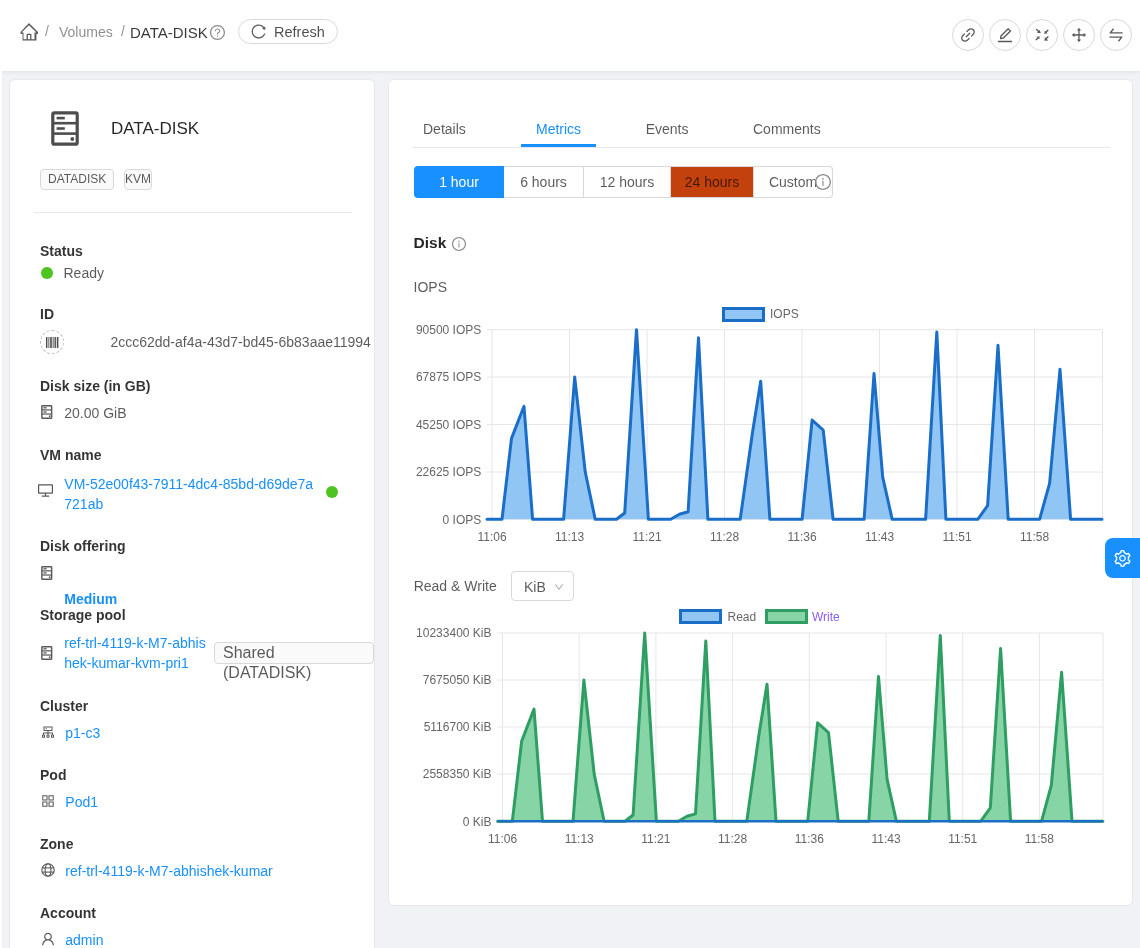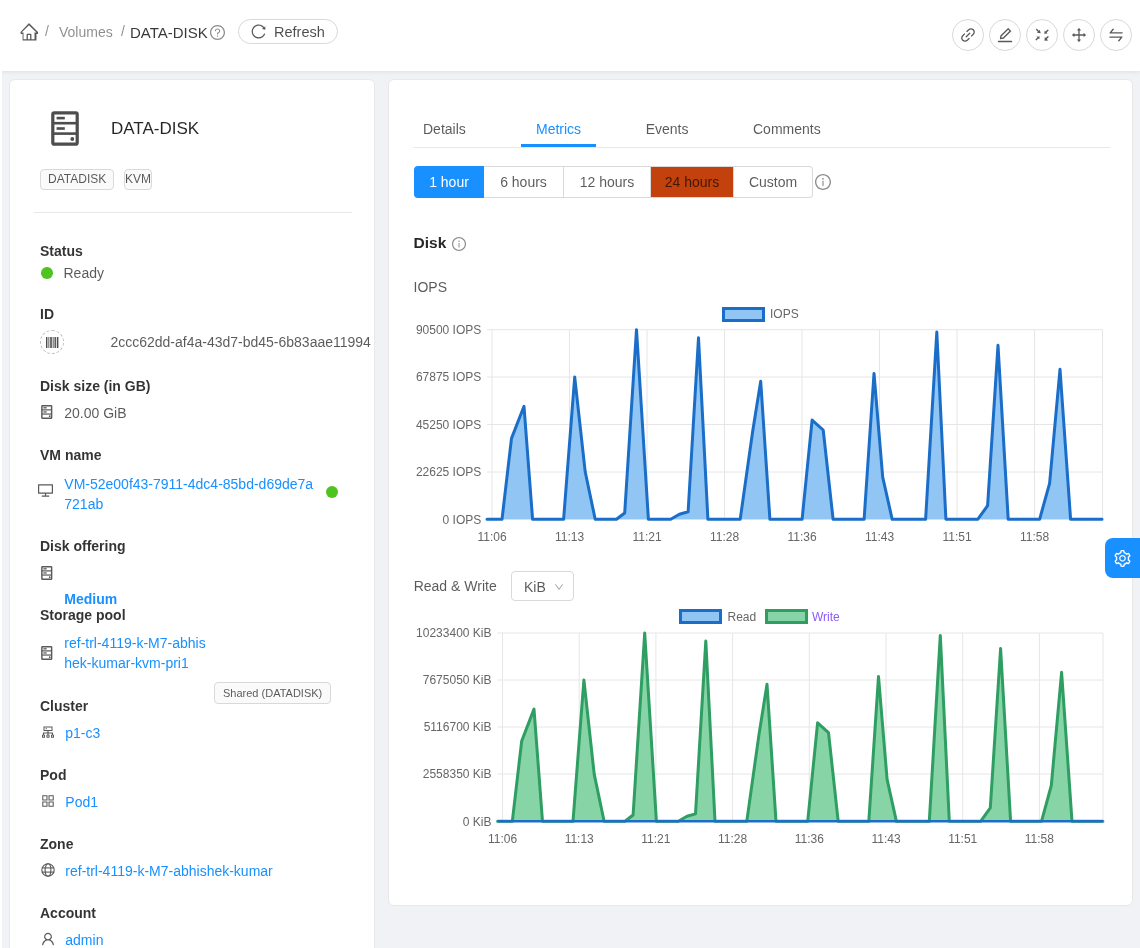--- a/index.html
+++ b/index.html
@@ -130,21 +130,21 @@
   <div class="lbl" style="left:30px;top:524px;">Storage pool</div>
   <svg class="abs" style="left:31px;top:566px" width="11.5" height="14" viewBox="0 0 28 35">
     <rect x="1.8" y="1.8" width="24.4" height="31.4" rx="1.5" fill="none" stroke="#595959" stroke-width="3.6"></rect>
     <line x1="2" y1="12.2" x2="26" y2="12.2" stroke="#595959" stroke-width="3"></line>
     <line x1="2" y1="22.6" x2="26" y2="22.6" stroke="#595959" stroke-width="3"></line>
     <rect x="5.6" y="5.4" width="8.2" height="3.2" fill="#595959"></rect>
     <rect x="5.6" y="15.8" width="8.2" height="3.2" fill="#595959"></rect>
     <circle cx="21.3" cy="28" r="2.2" fill="#595959"></circle>
   </svg>
   <div class="val" style="left:54.3px;top:552.5px;line-height:20px;"><a class="lnk" href="#">ref-trl-4119-k-M7-abhis<br>hek-kumar-kvm-pri1</a></div>
-  <span class="tag abs" style="left:204px;top:561.5px;height:22px;line-height:20px;padding:0 8px;font-size:11px;margin-top:40px;">Shared (DATADISK)</span>
+  <span class="tag abs" style="left:204px;top:561.5px;height:22px;line-height:20px;padding:0 8px;font-size:16px;">Shared (DATADISK)</span>
 
   <div class="lbl" style="left:30px;top:615px;">Cluster</div>
   <svg class="abs" style="left:31px;top:645px" width="14" height="14" viewBox="64 64 896 896" fill="#595959">
       <path d="M888 680h-54V540H546v-92h238c8.8 0 16-7.2 16-16V168c0-8.8-7.2-16-16-16H240c-8.8 0-16 7.2-16 16v264c0 8.8 7.2 16 16 16h238v92H190v140h-54c-4.4 0-8 3.6-8 8v176c0 4.4 3.6 8 8 8h176c4.4 0 8-3.6 8-8V688c0-4.4-3.6-8-8-8h-54v-72h220v72h-54c-4.4 0-8 3.6-8 8v176c0 4.4 3.6 8 8 8h176c4.4 0 8-3.6 8-8V688c0-4.4-3.6-8-8-8h-54v-72h220v72h-54c-4.4 0-8 3.6-8 8v176c0 4.4 3.6 8 8 8h176c4.4 0 8-3.6 8-8V688c0-4.4-3.6-8-8-8zM256 805.3c0 1.5-1.2 2.7-2.7 2.7h-58.7c-1.5 0-2.7-1.2-2.7-2.7v-58.7c0-1.5 1.2-2.7 2.7-2.7h58.7c1.5 0 2.7 1.2 2.7 2.7v58.7zm288 0c0 1.5-1.2 2.7-2.7 2.7h-58.7c-1.5 0-2.7-1.2-2.7-2.7v-58.7c0-1.5 1.2-2.7 2.7-2.7h58.7c1.5 0 2.7 1.2 2.7 2.7v58.7zM288 384V216h448v168H288zm544 421.3c0 1.5-1.2 2.7-2.7 2.7h-58.7c-1.5 0-2.7-1.2-2.7-2.7v-58.7c0-1.5 1.2-2.7 2.7-2.7h58.7c1.5 0 2.7 1.2 2.7 2.7v58.7zM360 300a40 40 0 1080 0 40 40 0 10-80 0z"></path>
     </svg>
   <div class="val" style="left:55.3px;top:642px;"><a class="lnk" href="#">p1-c3</a></div>
 
   <div class="lbl" style="left:30px;top:684px;">Pod</div>
   <svg class="abs" style="left:31px;top:714px" width="14" height="14" viewBox="64 64 896 896" fill="#595959">
       <path d="M464 144H160c-8.8 0-16 7.2-16 16v304c0 8.8 7.2 16 16 16h304c8.8 0 16-7.2 16-16V160c0-8.8-7.2-16-16-16zm-52 268H212V212h200v200zm452-268H560c-8.8 0-16 7.2-16 16v304c0 8.8 7.2 16 16 16h304c8.8 0 16-7.2 16-16V160c0-8.8-7.2-16-16-16zm-52 268H612V212h200v200zM464 544H160c-8.8 0-16 7.2-16 16v304c0 8.8 7.2 16 16 16h304c8.8 0 16-7.2 16-16V560c0-8.8-7.2-16-16-16zm-52 268H212V612h200v200zm452-268H560c-8.8 0-16 7.2-16 16v304c0 8.8 7.2 16 16 16h304c8.8 0 16-7.2 16-16V560c0-8.8-7.2-16-16-16zm-52 268H612V612h200v200z"></path>
@@ -170,21 +170,21 @@
 <div class="card" id="rightcard" style="left:388px;top:79px;width:745px;height:827px;">
 
   <div class="abs" style="left:24px;top:67px;width:697px;height:1px;background:#e8e8e8;"></div>
   <div class="abs" style="left:132px;top:64px;width:75px;height:2.5px;background:#1890ff;"></div>
   <div class="abs" style="left:34px;top:37.5px;line-height:22px;color:rgba(0,0,0,0.65);">Details</div>
   <div class="abs" style="left:147px;top:37.5px;line-height:22px;color:#1890ff;">Metrics</div>
   <div class="abs" style="left:256.7px;top:37.5px;line-height:22px;color:rgba(0,0,0,0.65);">Events</div>
   <div class="abs" style="left:364px;top:37.5px;line-height:22px;color:rgba(0,0,0,0.65);">Comments</div>
 
   <div class="abs" style="left:25px;top:86px;height:32px;display:flex;font-size:14px;">
-    <div style="width:70px;background:#1890ff;color:#fff;border-radius:4px 0 0 4px;display:flex;align-items:center;justify-content:center;">1 hour</div>
+    <div style="width:90px;background:#1890ff;color:#fff;border-radius:4px 0 0 4px;display:flex;align-items:center;justify-content:center;">1 hour</div>
     <div style="width:80px;border:1px solid #d9d9d9;border-left:none;display:flex;align-items:center;justify-content:center;color:rgba(0,0,0,0.65);background:#fff;">6 hours</div>
     <div style="width:87px;border:1px solid #d9d9d9;border-left:none;display:flex;align-items:center;justify-content:center;color:rgba(0,0,0,0.65);background:#fff;">12 hours</div>
     <div style="width:83px;border:1px solid #d9d9d9;border-left:none;display:flex;align-items:center;justify-content:center;color:rgba(0,0,0,0.65);background:#c2410c;">24 hours</div>
     <div style="width:79px;border:1px solid #d9d9d9;border-left:none;border-radius:0 4px 4px 0;display:flex;align-items:center;justify-content:center;color:rgba(0,0,0,0.65);background:#fff;">Custom</div>
   </div>
   <svg class="abs" style="left:426px;top:94px" width="16" height="16" viewBox="64 64 896 896" fill="#8c8c8c">
       <path d="M512 64C264.6 64 64 264.6 64 512s200.6 448 448 448 448-200.6 448-448S759.4 64 512 64zm0 820c-205.4 0-372-166.6-372-372s166.6-372 372-372 372 166.6 372 372-166.6 372-372 372z"></path>
       <path d="M464 336a48 48 0 1096 0 48 48 0 10-96 0zm72 112h-48c-4.4 0-8 3.6-8 8v272c0 4.4 3.6 8 8 8h48c4.4 0 8-3.6 8-8V456c0-4.4-3.6-8-8-8z"></path>
     </svg>
 

